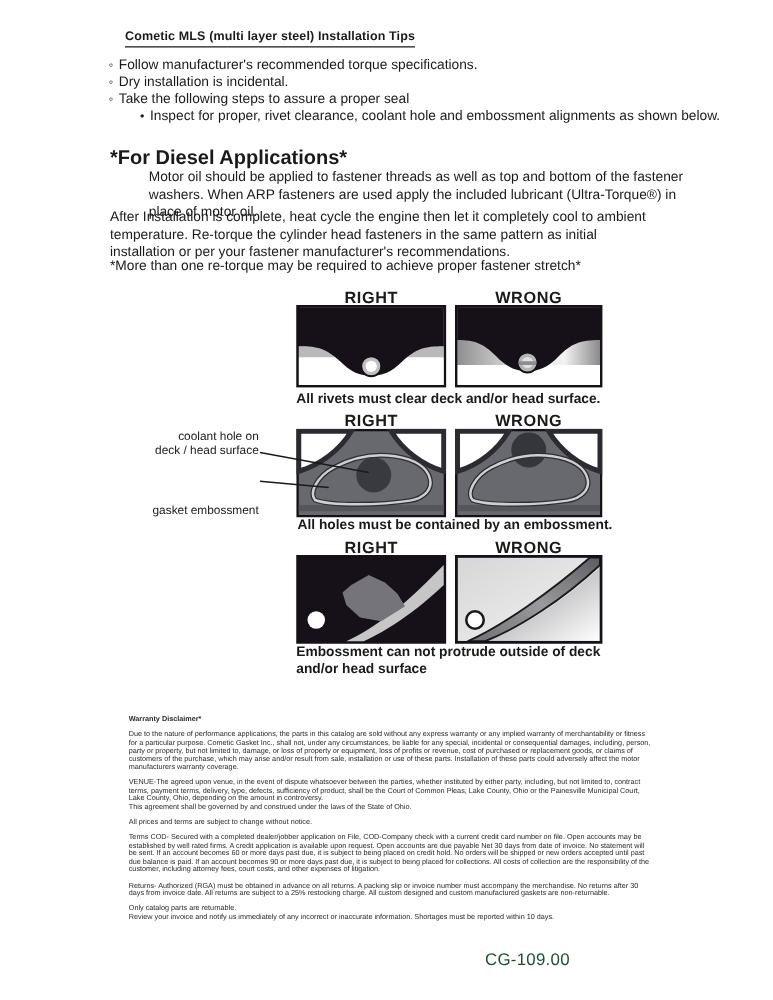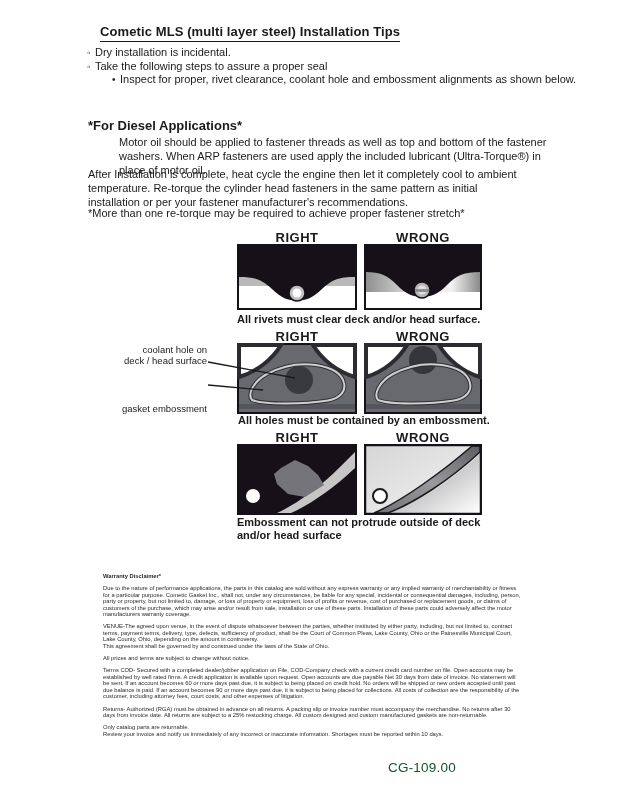--- a/index.html
+++ b/index.html
@@ -7,30 +7,30 @@
     position:relative;
     width:618px;height:800px;
     background:#ffffff;
     font-family:"Liberation Sans", sans-serif;
     color:#1a1a1a;
     overflow:hidden;
   }
   .abs{position:absolute;}
   .title{
     left:100px;top:24px;
-    font-size:13px;font-weight:bold;
+    font-size:10px;font-weight:bold;
     border-bottom:1.5px solid #1a1a1a;
     padding-bottom:2px;
     letter-spacing:0.1px;
   }
   .tips{left:87px;top:46px;font-size:11px;line-height:13.5px;width:470px;}
   .tips .row{white-space:nowrap;}
   .tips .sub{padding-left:25px;}
   .marker{display:inline-block;width:8px;font-size:10px;}
-  .diesel-heading{left:88px;top:118px;font-size:13px;font-weight:bold;}
+  .diesel-heading{left:88px;top:118px;font-size:16px;font-weight:bold;}
   .body-para{left:88px;font-size:11px;line-height:13.8px;width:438px;}
   .p1{top:136px;margin-left:31px;}
   .p2{top:168px;}
   .p3{top:207px;}
   .rw-label{font-size:13px;font-weight:bold;letter-spacing:0.5px;text-align:center;width:120px;}
   .caption{font-size:11px;font-weight:bold;line-height:12.5px;white-space:pre-line;}
   .diag-side-label{font-size:9.5px;line-height:10.5px;text-align:right;width:110px;white-space:pre-line;}
   .legal{left:103px;top:573px;width:420px;font-size:5.8px;line-height:6.4px;color:#2a2a2a;}
   .legal .lh{font-weight:bold;margin:0 0 6px 0;}
   .legal p{margin:0 0 6px 0;white-space:pre-line;}
@@ -38,20 +38,21 @@
   svg{display:block;}
 </style>
 </head>
 <body>
 
 <div class="page">
 
   <div class="abs title">Cometic MLS (multi layer steel) Installation Tips</div>
 
   <div class="abs tips">
+    <div class="row"><span class="marker">◦</span><span>Follow manufacturer's recommended torque specifications.</span></div>
     <div class="row"><span class="marker">◦</span><span>Dry installation is incidental.</span></div>
     <div class="row"><span class="marker">◦</span><span>Take the following steps to assure a proper seal</span></div>
     <div class="row sub"><span class="marker">•</span><span>Inspect for proper, rivet clearance, coolant hole and embossment alignments as shown below.</span></div>
   </div>
 
   <div class="abs diesel-heading">*For Diesel Applications*</div>
   <div class="abs body-para p1">Motor oil should be applied to fastener threads as well as top and bottom of the fastener washers. When ARP fasteners are used apply the included lubricant (Ultra-Torque®) in place of motor oil.</div>
   <div class="abs body-para p2">After Installation is complete, heat cycle the engine then let it completely cool to ambient temperature. Re-torque the cylinder head fasteners in the same pattern as initial installation or per your fastener manufacturer's recommendations.</div>
   <div class="abs body-para p3">*More than one re-torque may be required to achieve proper fastener stretch*</div>
 

